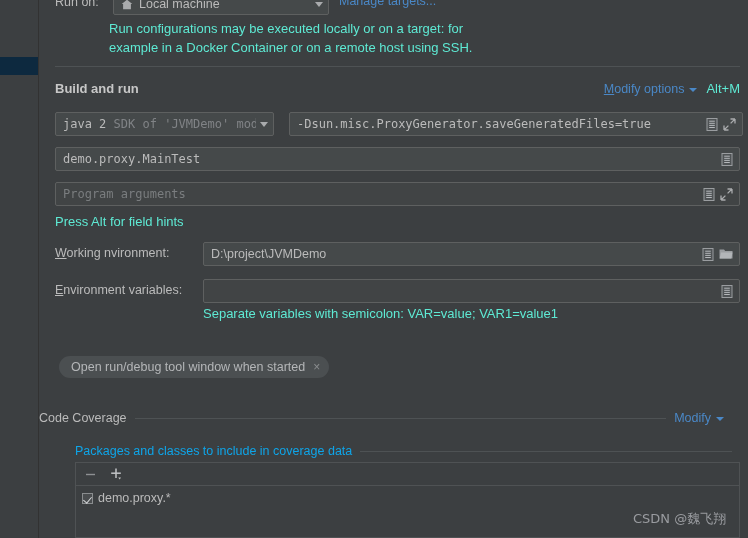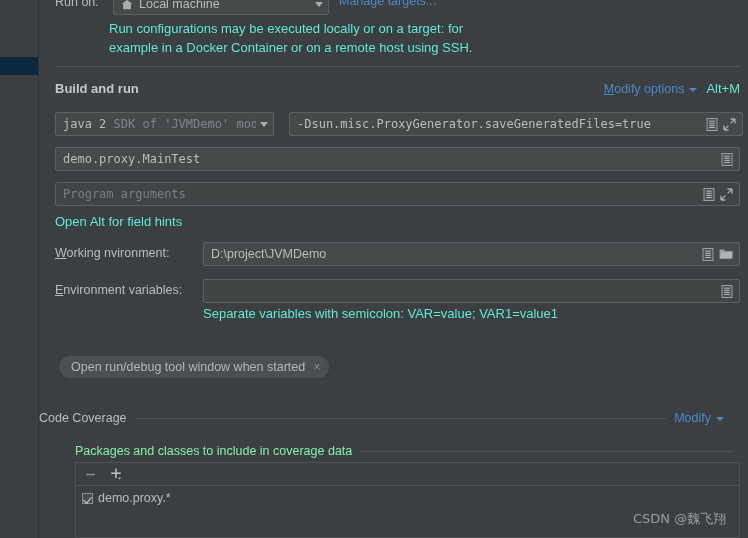--- a/index.html
+++ b/index.html
@@ -327,21 +327,21 @@
         <span>
           <svg width="13" height="13" viewBox="0 0 13 13">
             <path d="M12 1 L7.5 1 M12 1 L12 5.5 M12 1 L7.6 5.4" stroke="#a9abad" stroke-width="1.3" fill="none"></path>
             <path d="M1 12 L5.5 12 M1 12 L1 7.5 M1 12 L5.4 7.6" stroke="#a9abad" stroke-width="1.3" fill="none"></path>
           </svg>
         </span>
       </span>
     </div>
 
     <div class="row" style="left:16px; top:214px;">
-      <span class="dim">Open Alt for field hints</span>
+      <span class="dim">Press Alt for field hints</span>
     </div>
 
     <div class="row" style="left:16px; top:246px;">
       <span class="lbl"><u>W</u><span>orking nvironment:</span></span>
     </div>
     <div class="field" style="left:164px; top:242px; width:537px; height:24px;">
       <span class="txt">D:\project\JVMDemo</span>
       <span class="fieldicons">
         <span>
           <svg width="12" height="13" viewBox="0 0 12 13">
@@ -391,21 +391,21 @@
     <div class="sect" style="left:0; top:411px; width:685px;">
       <span class="stitle" style="color:#bbbbbb;">Code Coverage</span>
       <span class="rule"></span>
       <span class="strail">
         <span class="link">Modify</span>
         <span class="chev" style="color:#4a88c7;"></span>
       </span>
     </div>
 
     <div class="sect" style="left:36px; top:444px; width:665px;">
-      <span class="stitle" style="color:#86efac;">Packages and classes to include in coverage data</span>
+      <span class="stitle" style="color:#0ea5e9;">Packages and classes to include in coverage data</span>
       <span class="rule"></span>
     </div>
 
     <div id="cov-box" style="left:36px; top:462px; width:665px; height:76px;">
       <div id="cov-toolbar">
         <span class="tbtn">
           <svg width="13" height="13" viewBox="0 0 13 13">
             <line x1="2" y1="6.5" x2="11" y2="6.5" stroke="#8d9092" stroke-width="1.4"></line>
           </svg>
         </span>

